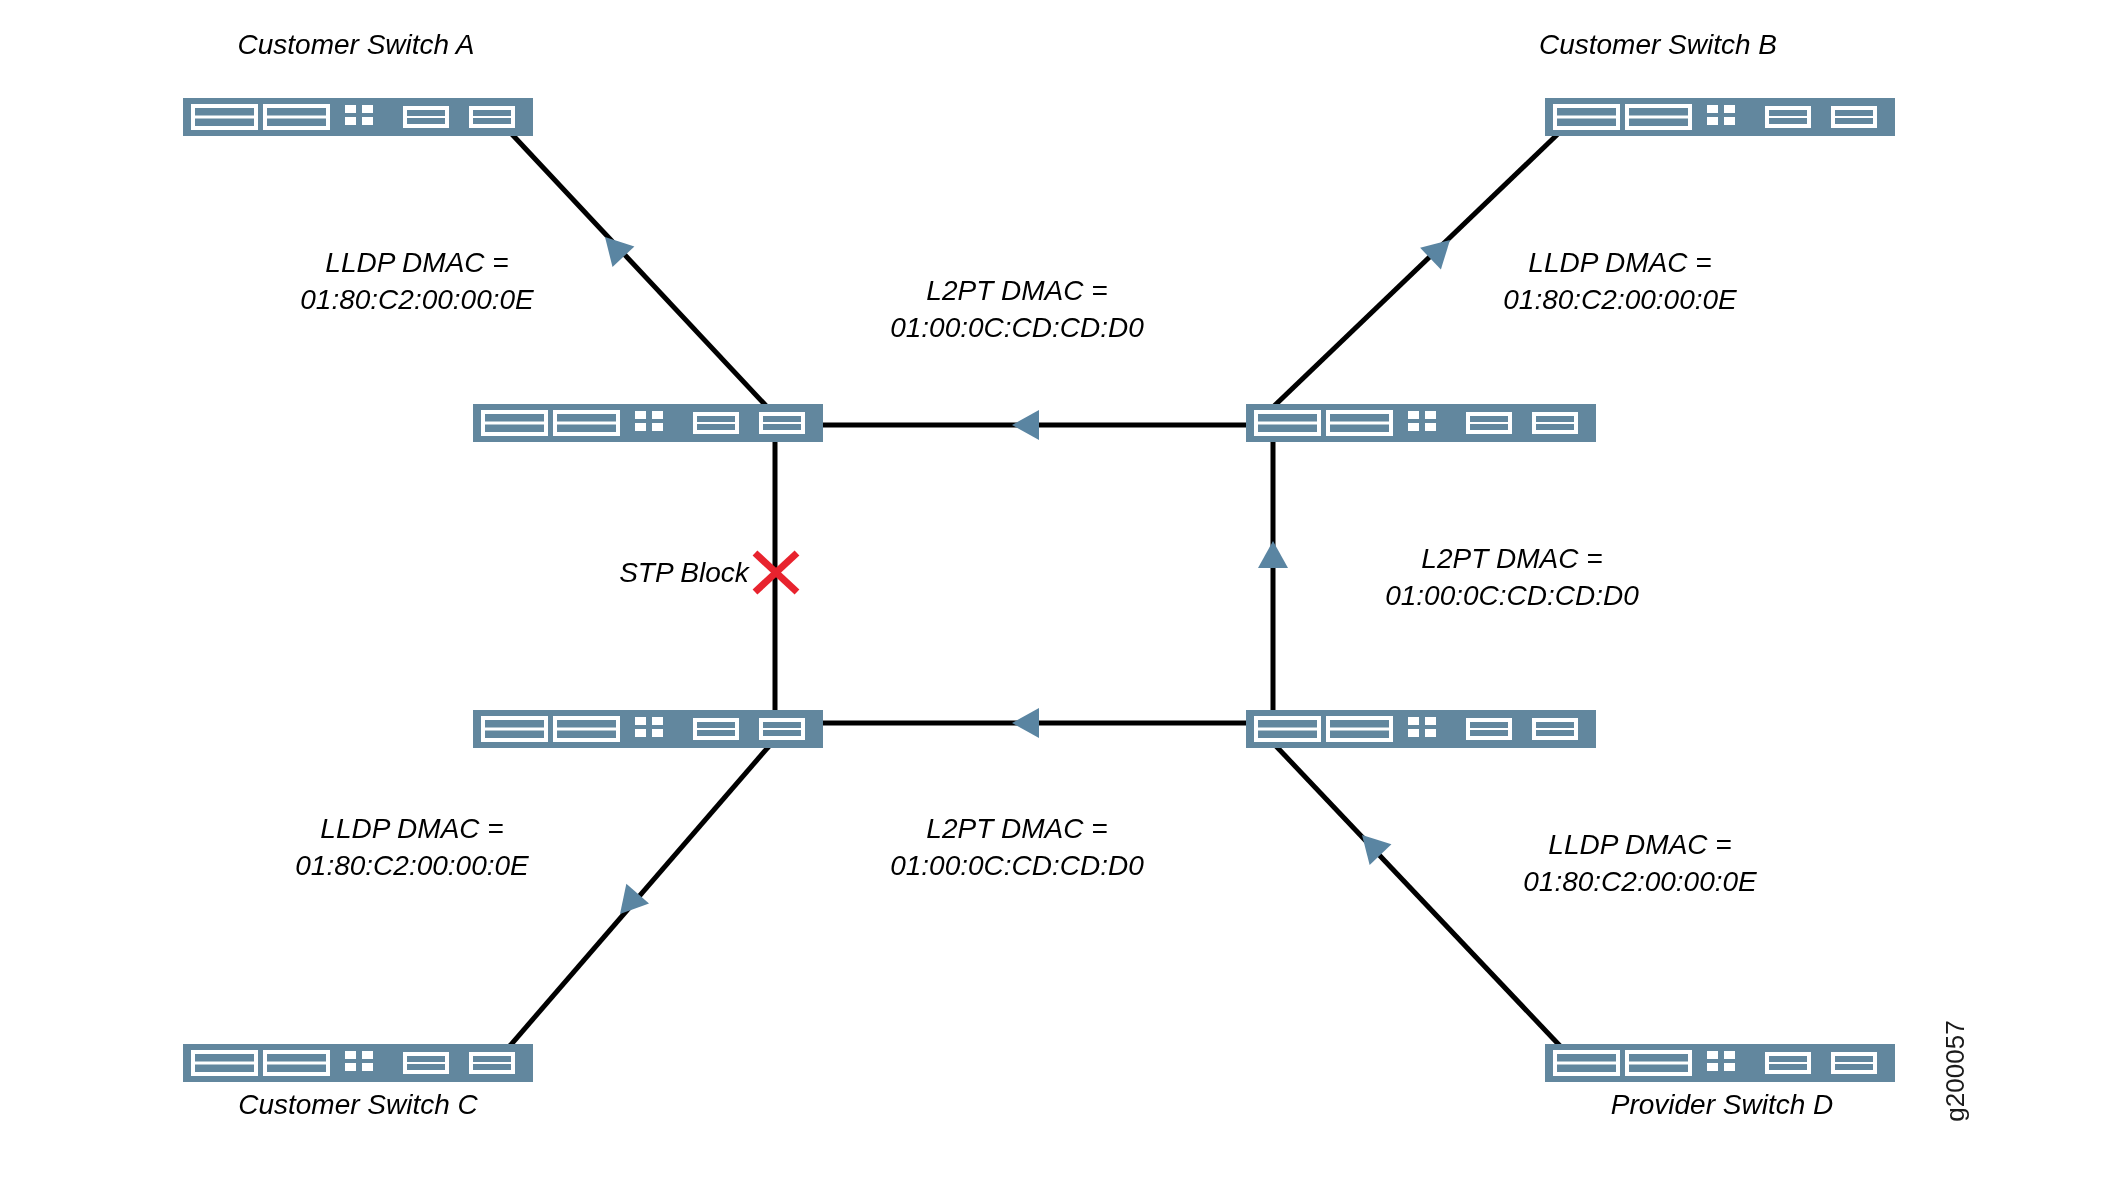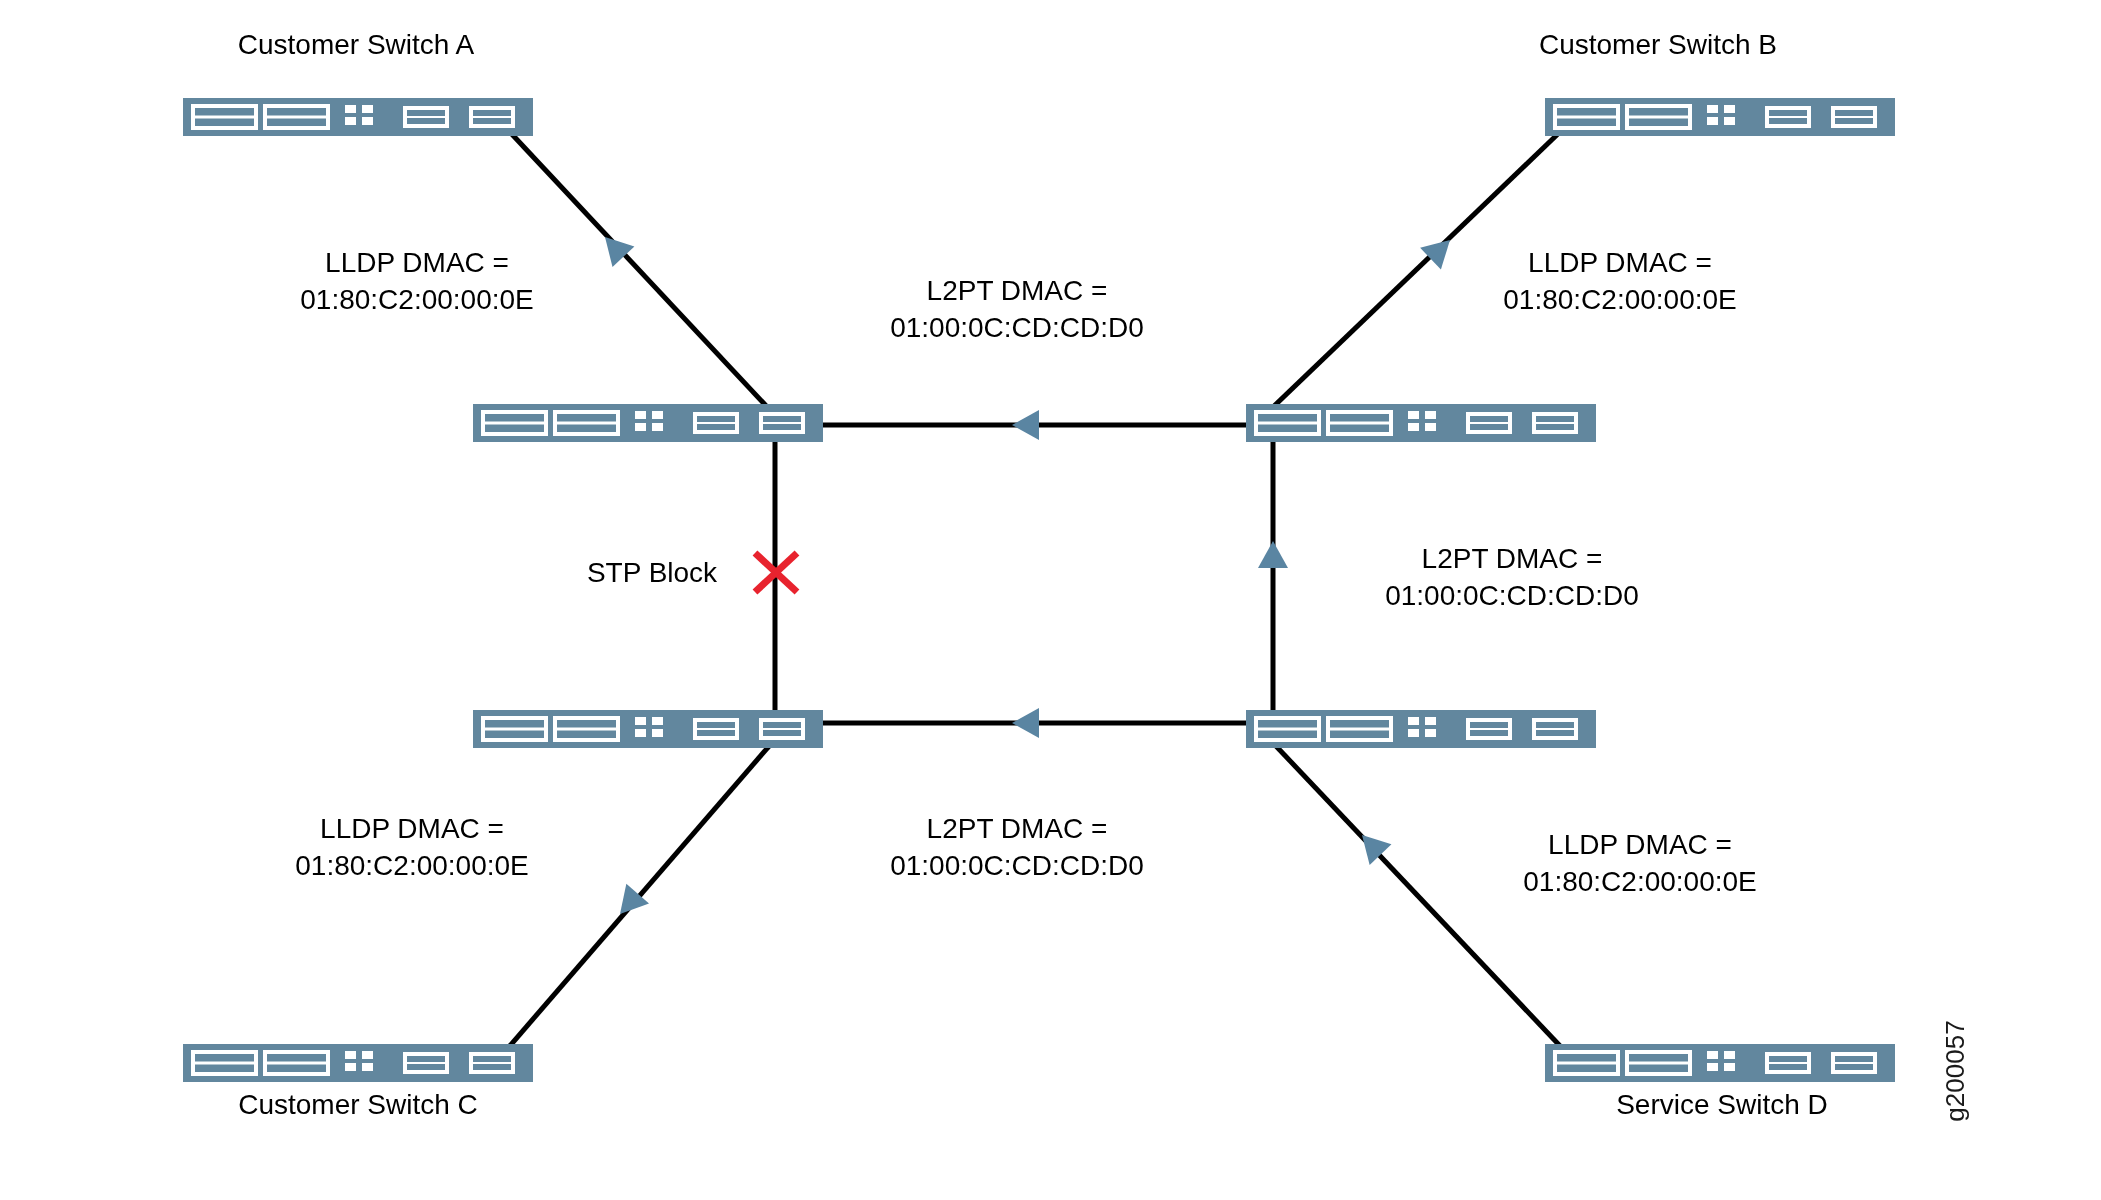--- a/index.html
+++ b/index.html
@@ -25,20 +25,21 @@
   .blockx{stroke:var(--block-x-color);stroke-width:7;stroke-linecap:butt;fill:none;}
   .switch{position:absolute;width:350px;height:38px;z-index:2;}
   .switch-body{fill:var(--switch-fill);}
   .port{fill:var(--port-white);}
   .cell{fill:var(--switch-fill);}
   .lbl{
     position:absolute;z-index:3;
     font-size:28px;line-height:37px;color:#000;
     text-align:center;white-space:nowrap;
     transform:translateX(-50%);
+    font-style:italic;
   }
   .lbl.single{line-height:34px;}
   .lbl.note{line-height:42px;}
   .figure-id{
     position:absolute;z-index:3;
     left:1890px;top:1056px;width:130px;height:30px;
     font-size:26px;color:#1a1a1a;text-align:center;
     transform:rotate(-90deg);transform-origin:center;
     white-space:nowrap;
   }
@@ -53,21 +54,21 @@
   .sw-prov-br{left:1246px;top:710px;}
   
   .lbl-cust-a{left:356px;top:28px;}
   .lbl-cust-b{left:1658px;top:28px;}
   .lbl-cust-c{left:358px;top:1088px;}
   .lbl-cust-d{left:1722px;top:1088px;}
   .lbl-lldp-tl{left:417px;top:244px;}
   .lbl-l2pt-top{left:1017px;top:272px;}
   .lbl-lldp-tr{left:1620px;top:244px;}
   .lbl-l2pt-right{left:1512px;top:540px;}
-  .lbl-stp{left:652px;top:556px;}
+  .lbl-stp{left:684px;top:556px;}
   .lbl-note{left:1022px;top:506px;}
   .lbl-lldp-bl{left:412px;top:810px;}
   .lbl-l2pt-bottom{left:1017px;top:810px;}
   .lbl-lldp-br{left:1640px;top:826px;}
 </style>
 </head>
 <body>
 
 <div id="canvas">
 
@@ -146,21 +147,21 @@
   <svg class="switch sw-prov-bl" viewBox="0 0 350 38">
       <use href="#switch-glyph"></use>
     </svg>
   <svg class="switch sw-prov-br" viewBox="0 0 350 38">
       <use href="#switch-glyph"></use>
     </svg>
 
   <div class="lbl single lbl-cust-a">Customer Switch A</div>
   <div class="lbl single lbl-cust-b">Customer Switch B</div>
   <div class="lbl single lbl-cust-c">Customer Switch C</div>
-  <div class="lbl single lbl-cust-d">Service Switch D</div>
+  <div class="lbl single lbl-cust-d">Provider Switch D</div>
 
   <div class="lbl lbl-lldp-tl">
     <div>LLDP DMAC =</div>
     <div>01:80:C2:00:00:0E</div>
   </div>
   <div class="lbl lbl-lldp-tr">
     <div>LLDP DMAC =</div>
     <div>01:80:C2:00:00:0E</div>
   </div>
   <div class="lbl lbl-lldp-bl">

